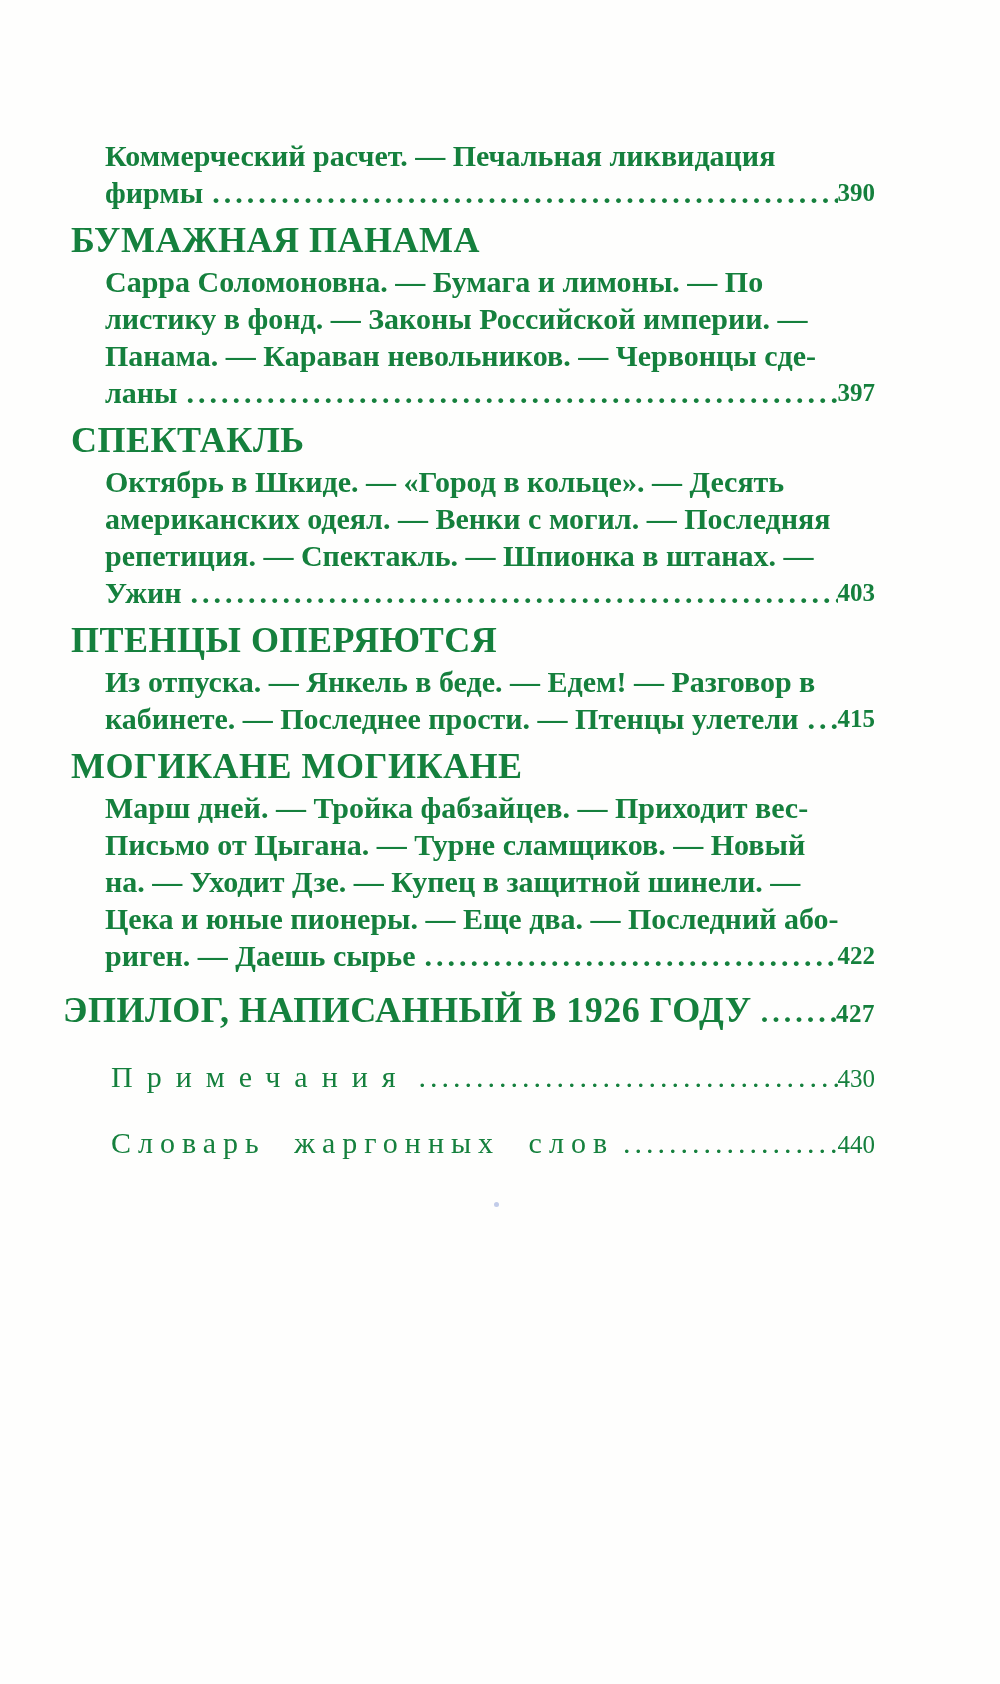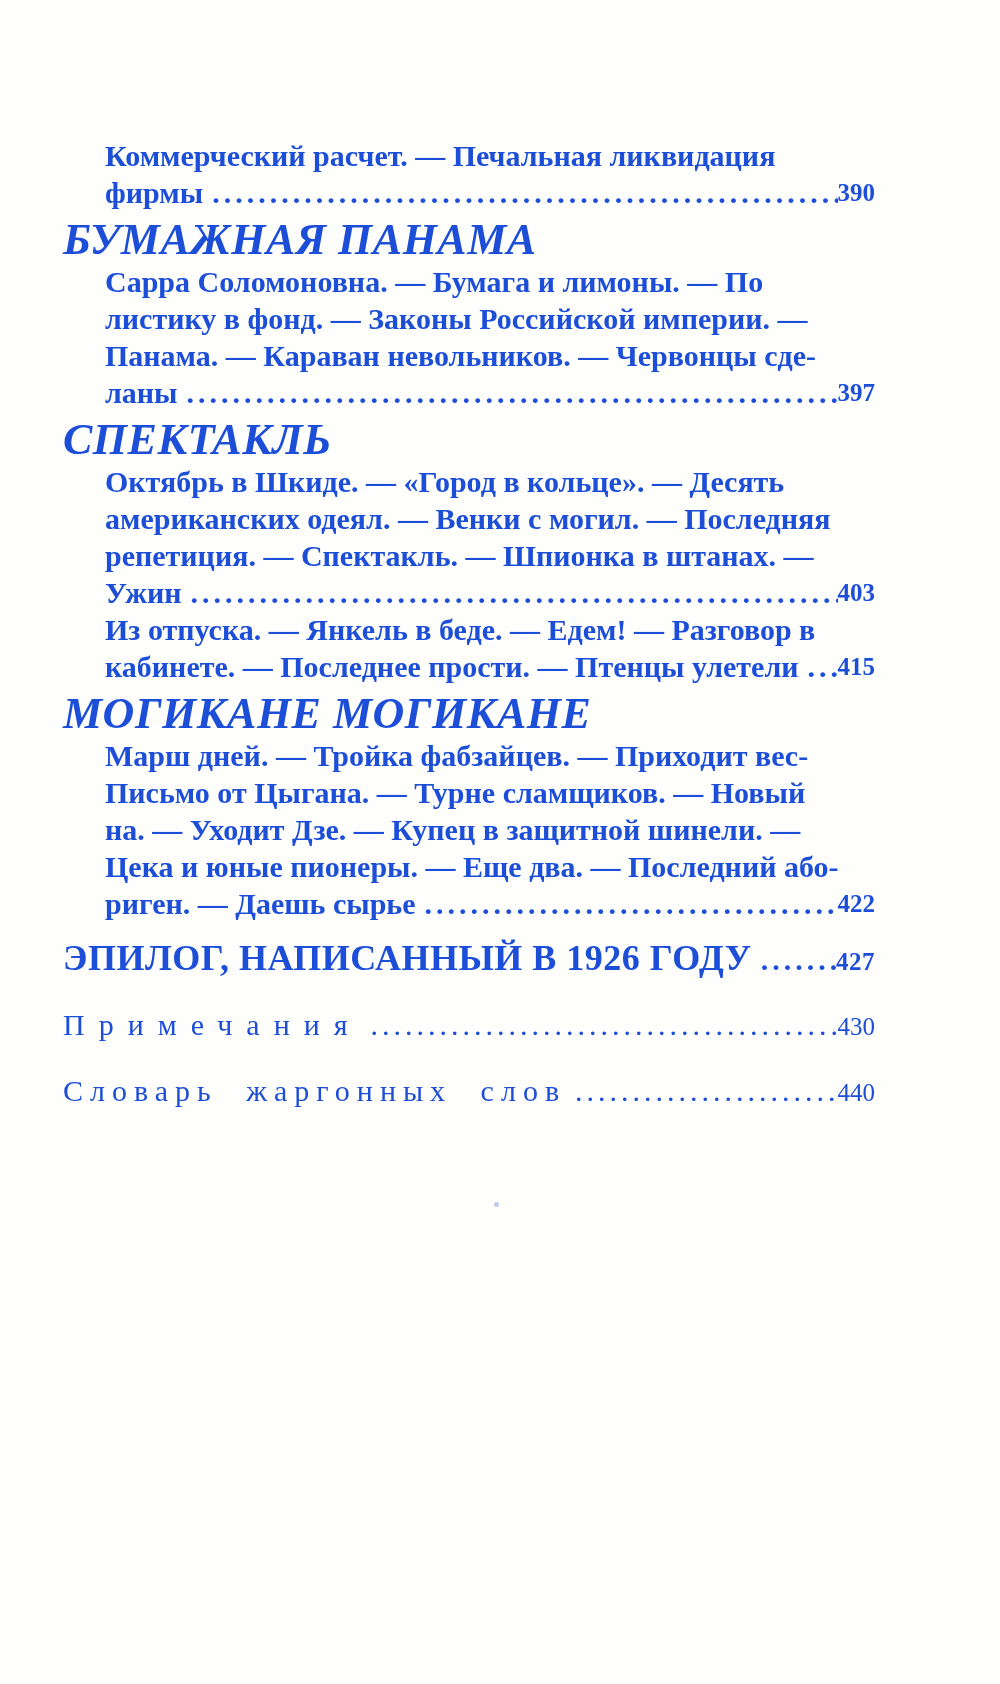--- a/index.html
+++ b/index.html
@@ -7,36 +7,35 @@
     padding: 0;
     background: #ffffff;
   }
   .page {
     position: relative;
     width: 1000px;
     height: 1684px;
     background: #fefefd;
     overflow: hidden;
     font-family: "Liberation Serif", "DejaVu Serif", serif;
-    color: #1d4ed8;
+    color: #15803d;
   }
   .content {
     position: absolute;
     left: 63px;
     top: 137px;
     width: 812px;
   }
   .entry { margin: 0; }
   .chapter {
-    margin: 8px 0 2px 0;
-    font-size: 44px;
+    margin: 8px 0 2px 8px;
+    font-size: 36px;
     line-height: 42px;
     font-weight: 700;
     letter-spacing: 0.5px;
-    font-style: italic;
   }
   .body-block {
     padding-left: 42px;
     font-size: 30px;
     line-height: 37px;
     font-weight: 700;
   }
   .line { white-space: nowrap; }
   .lastline {
     display: flex;
@@ -66,20 +65,21 @@
     line-height: 44px;
     font-weight: 700;
     letter-spacing: 0.5px;
   }
   .backmatter-row {
     display: flex;
     align-items: baseline;
     font-size: 30px;
     line-height: 38px;
     font-weight: 400;
+    margin-left: 48px;
   }
   .backmatter-row .dots, .backmatter-row .pagenum { font-weight: 400; }
   .row-notes { margin-top: 22px; }
   .row-notes .label {
     letter-spacing: 14px;
     white-space: nowrap;
   }
   .row-glossary { margin-top: 26px; justify-content: center; }
   .row-glossary .label {
     letter-spacing: 7px;
@@ -136,20 +136,21 @@
         <div class="line">репетиция. — Спектакль. — Шпионка в штанах. —</div>
         <div class="lastline">
           <span class="tail">Ужин</span>
           <span class="dots">............................................................................................................................................</span>
           <span class="pagenum">403</span>
         </div>
       </div>
     </section>
 
     <section class="entry">
+      <h2 class="chapter">ПТЕНЦЫ ОПЕРЯЮТСЯ</h2>
       <div class="body-block">
         <div class="line">Из отпуска. — Янкель в беде. — Едем! — Разговор в</div>
         <div class="lastline">
           <span class="tail">кабинете. — Последнее прости. — Птенцы улетели</span>
           <span class="dots">............................................................................................................................................</span>
           <span class="pagenum">415</span>
         </div>
       </div>
     </section>
 

